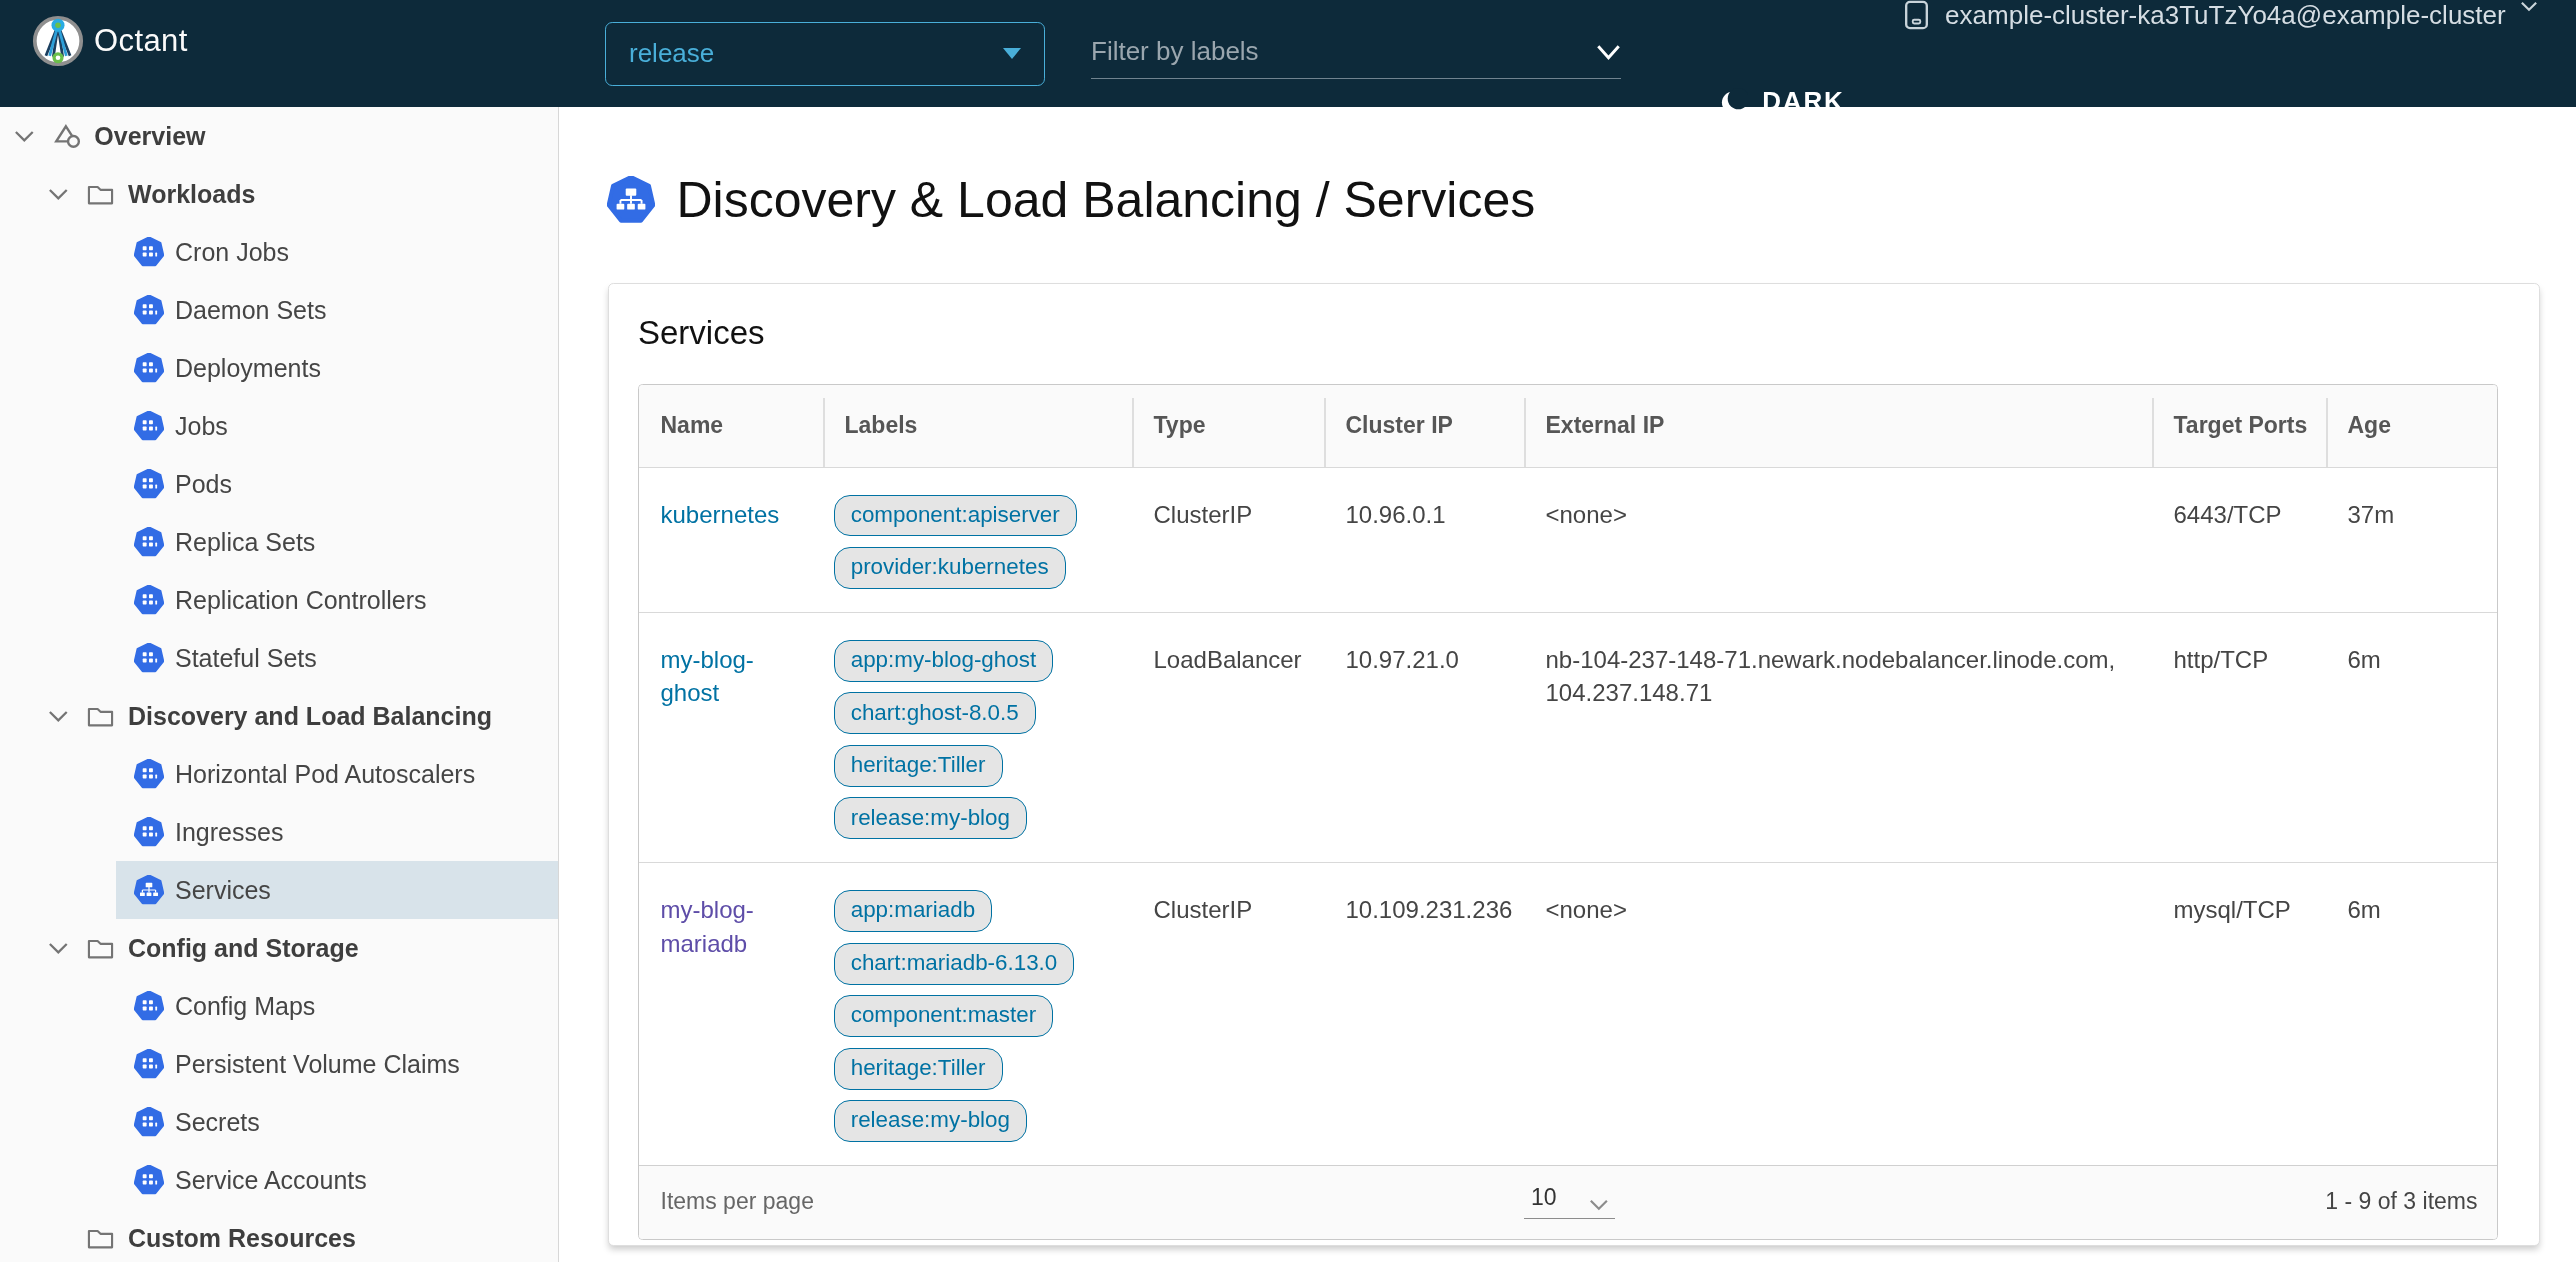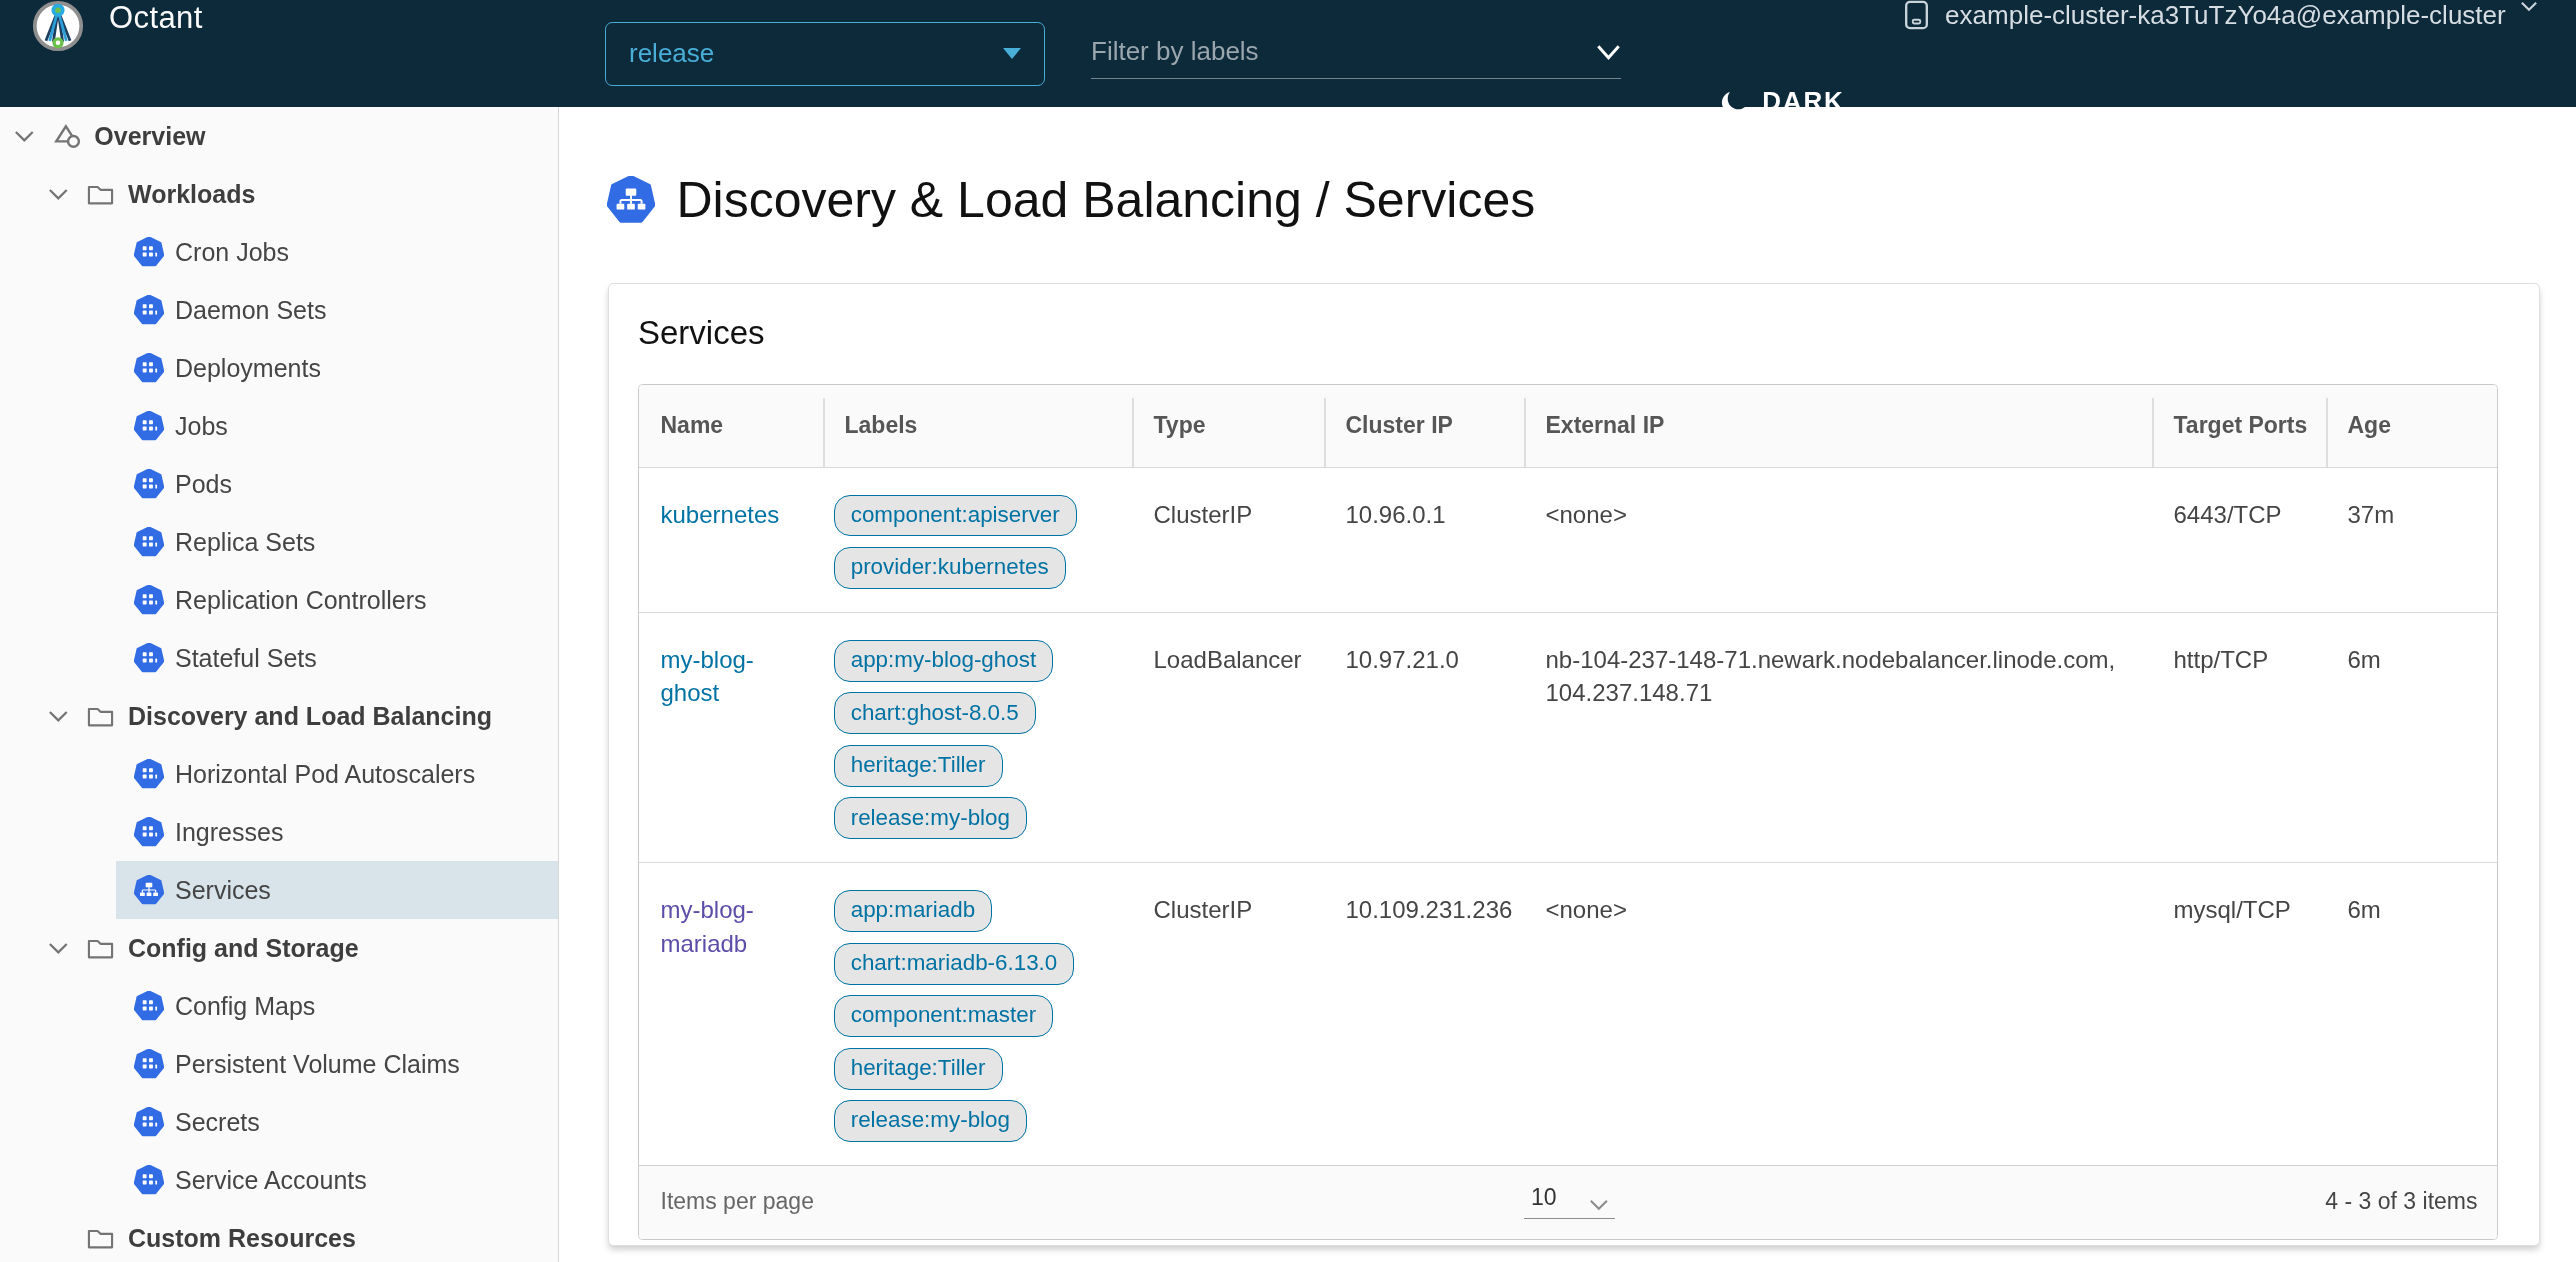--- a/index.html
+++ b/index.html
@@ -1,20 +1,20 @@
 <!DOCTYPE html>
 <html style="font-size:14.3px"><head>
 <meta charset="utf-8">
 <style>
   * { box-sizing: border-box; margin: 0; padding: 0; }
   html,body { width:2576px; height:1263px; overflow:hidden; font-family:"Liberation Sans", sans-serif; background:#fff; }
 
   
   .app-header { position:absolute; left:0; top:0; width:2576px; height:107px; background:#0d2a3a; z-index:10; }
-  .brand { position:absolute; left:32px; top:0; height:82px; display:flex; align-items:flex-start; gap:25px; }
+  .brand { position:absolute; left:32px; top:0; height:82px; display:flex; align-items:center; gap:10px; }
   .brand-name { font-size:31px; color:#fafafa; letter-spacing:0.4px; }
   .ns-select { position:absolute; left:605px; top:21.5px; width:440px; height:64px; border:1.8px solid #49afd9; border-radius:7.2px;
                display:flex; align-items:center; justify-content:space-between; padding:0 23px; }
   .ns-select .val { color:#49afd9; font-size:26px; }
   .ns-select .tri { width:0; height:0; border-left:9.8px solid transparent; border-right:9.8px solid transparent; border-top:11.6px solid #49afd9; }
   .filter { position:absolute; left:1091px; top:25px; width:530px; height:54px; border-bottom:1.8px solid #70838f;
             display:flex; align-items:center; justify-content:space-between; }
   .filter .ph { color:#9aa6ae; font-size:26px; }
   .dark-toggle { position:absolute; left:1719px; top:10px; height:107px; display:flex; align-items:flex-end; gap:14.3px; }
   .dark-toggle .lbl { color:#fff; font-size:26px; font-weight:bold; letter-spacing:1.8px; }
@@ -550,21 +550,21 @@
           <tr>
             <td colspan="7">
               <div class="pager">
                 <span>Items per page</span>
                 <span class="pagesize">
                   <span>10</span>
                   <svg width="19.7" height="12.5" viewBox="0 0 22 14">
                     <polyline points="2,2 11,11 20,2" fill="none" stroke="#8c8c8c" stroke-width="2.4"></polyline>
                   </svg>
                 </span>
-                <span class="range">4 - 3 of 3 items</span>
+                <span class="range">1 - 9 of 3 items</span>
               </div>
             </td>
           </tr>
         </tfoot>
       </table>
     </div>
   </section>
 </div>
 
 

